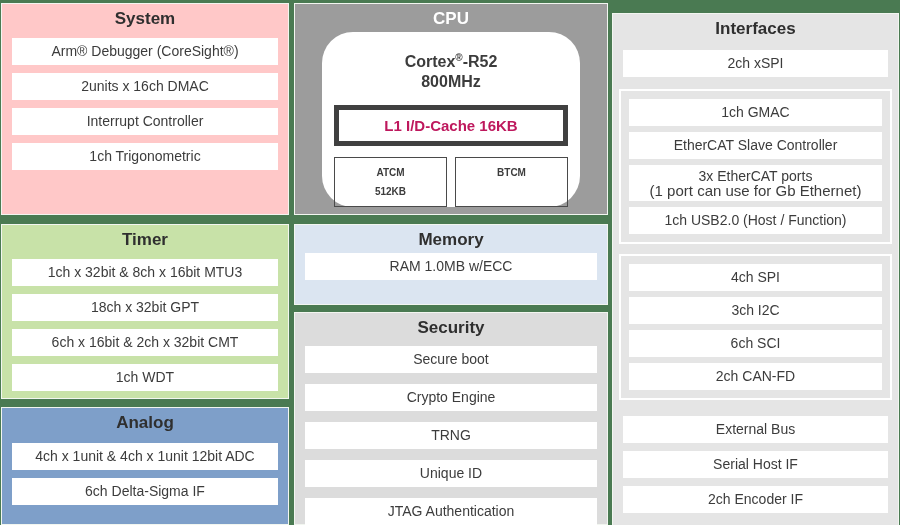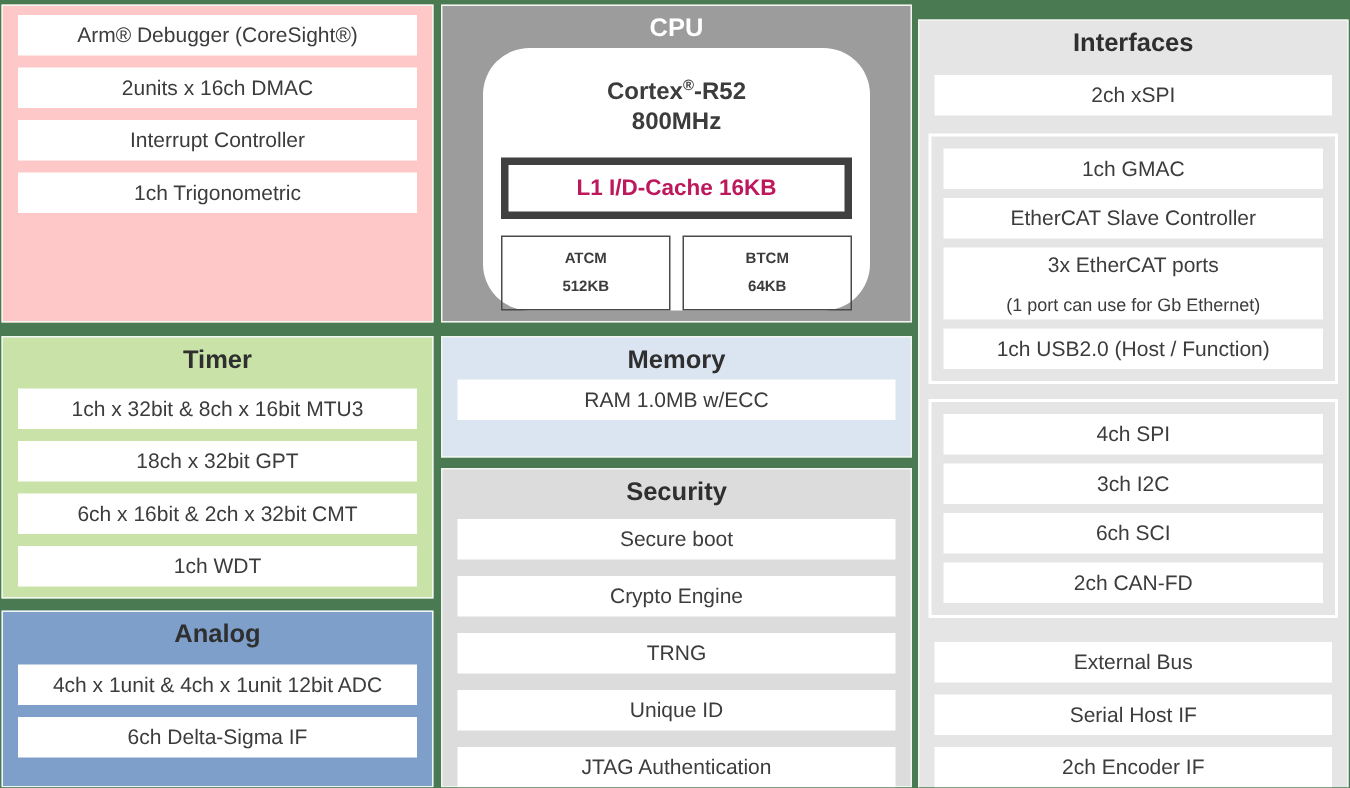--- a/index.html
+++ b/index.html
@@ -41,49 +41,49 @@
   .memory .item { margin-top:0; }
   .security{ left:294px; top:312px; width:314px; height:213px; background:#dcdcdc; }
   .security .item { margin-top:11px; }
   .security .item:first-of-type { margin-top:5px; }
   
   .interfaces { left:612px; top:13px; width:287px; height:522px; background:#e5e5e5; }
   .if-group { border:2px solid #ffffff; margin:12px 6px 0; padding:2px 0 8px; }
   .if-group .item { margin:6px 8px 0; }
   .if-group2 { margin-top:10px; }
   .item-stacked { padding:3px 2px 4px; }
-  .item-note { font-size:12px; line-height:12px; color:#3c3c3c;margin-top:12px; }
+  .item-note { font-size:15px; line-height:12px; color:#3c3c3c; }
   .if-bottom-first { margin-top:16px; }
 </style>
 </head>
 <body>
 
 <div class="canvas">
 
   <section class="sec system">
+    <h2 class="sec-title">System</h2>
     <div class="item">Arm® Debugger (CoreSight®)</div>
     <div class="item">2units x 16ch DMAC</div>
     <div class="item">Interrupt Controller</div>
     <div class="item">1ch Trigonometric</div>
   </section>
 
   <section class="sec cpu">
     <h2 class="sec-title">CPU</h2>
     <div class="cpu-panel">
       <div class="cpu-core"><span>Cortex</span><sup>®</sup><span>-R52</span></div>
       <div class="cpu-freq">800MHz</div>
       <div class="cpu-cache-box">L1 I/D-Cache 16KB</div>
       <div class="cpu-tcm-row">
         <div class="tcm-box">
           <div>ATCM</div>
           <div>512KB</div>
         </div>
         <div class="tcm-box">
           <div>BTCM</div>
-          <div>64KB</div>
         </div>
       </div>
     </div>
   </section>
 
   <section class="sec timer">
     <h2 class="sec-title">Timer</h2>
     <div class="item">1ch x 32bit &amp; 8ch x 16bit MTU3</div>
     <div class="item">18ch x 32bit GPT</div>
     <div class="item">6ch x 16bit &amp; 2ch x 32bit CMT</div>

